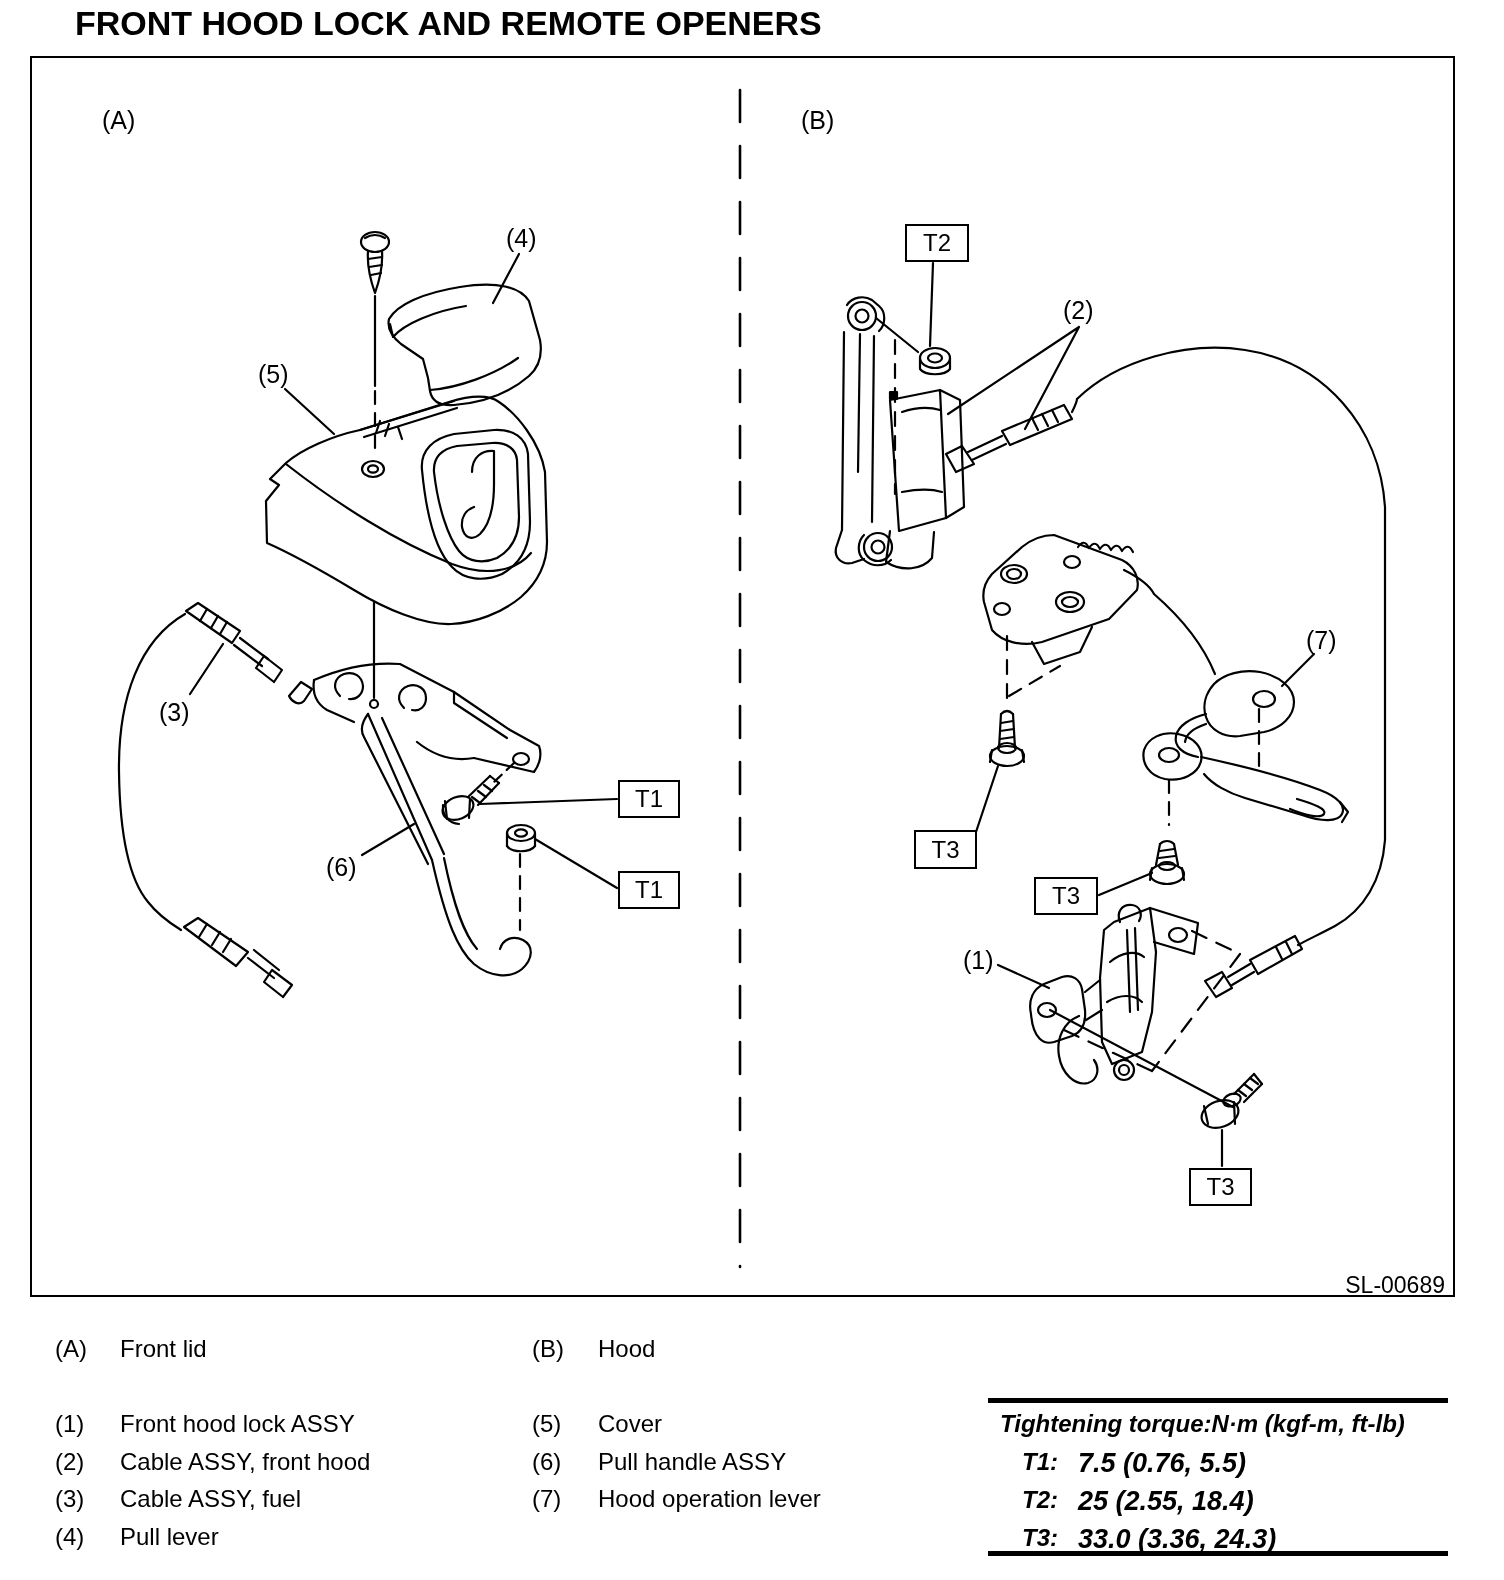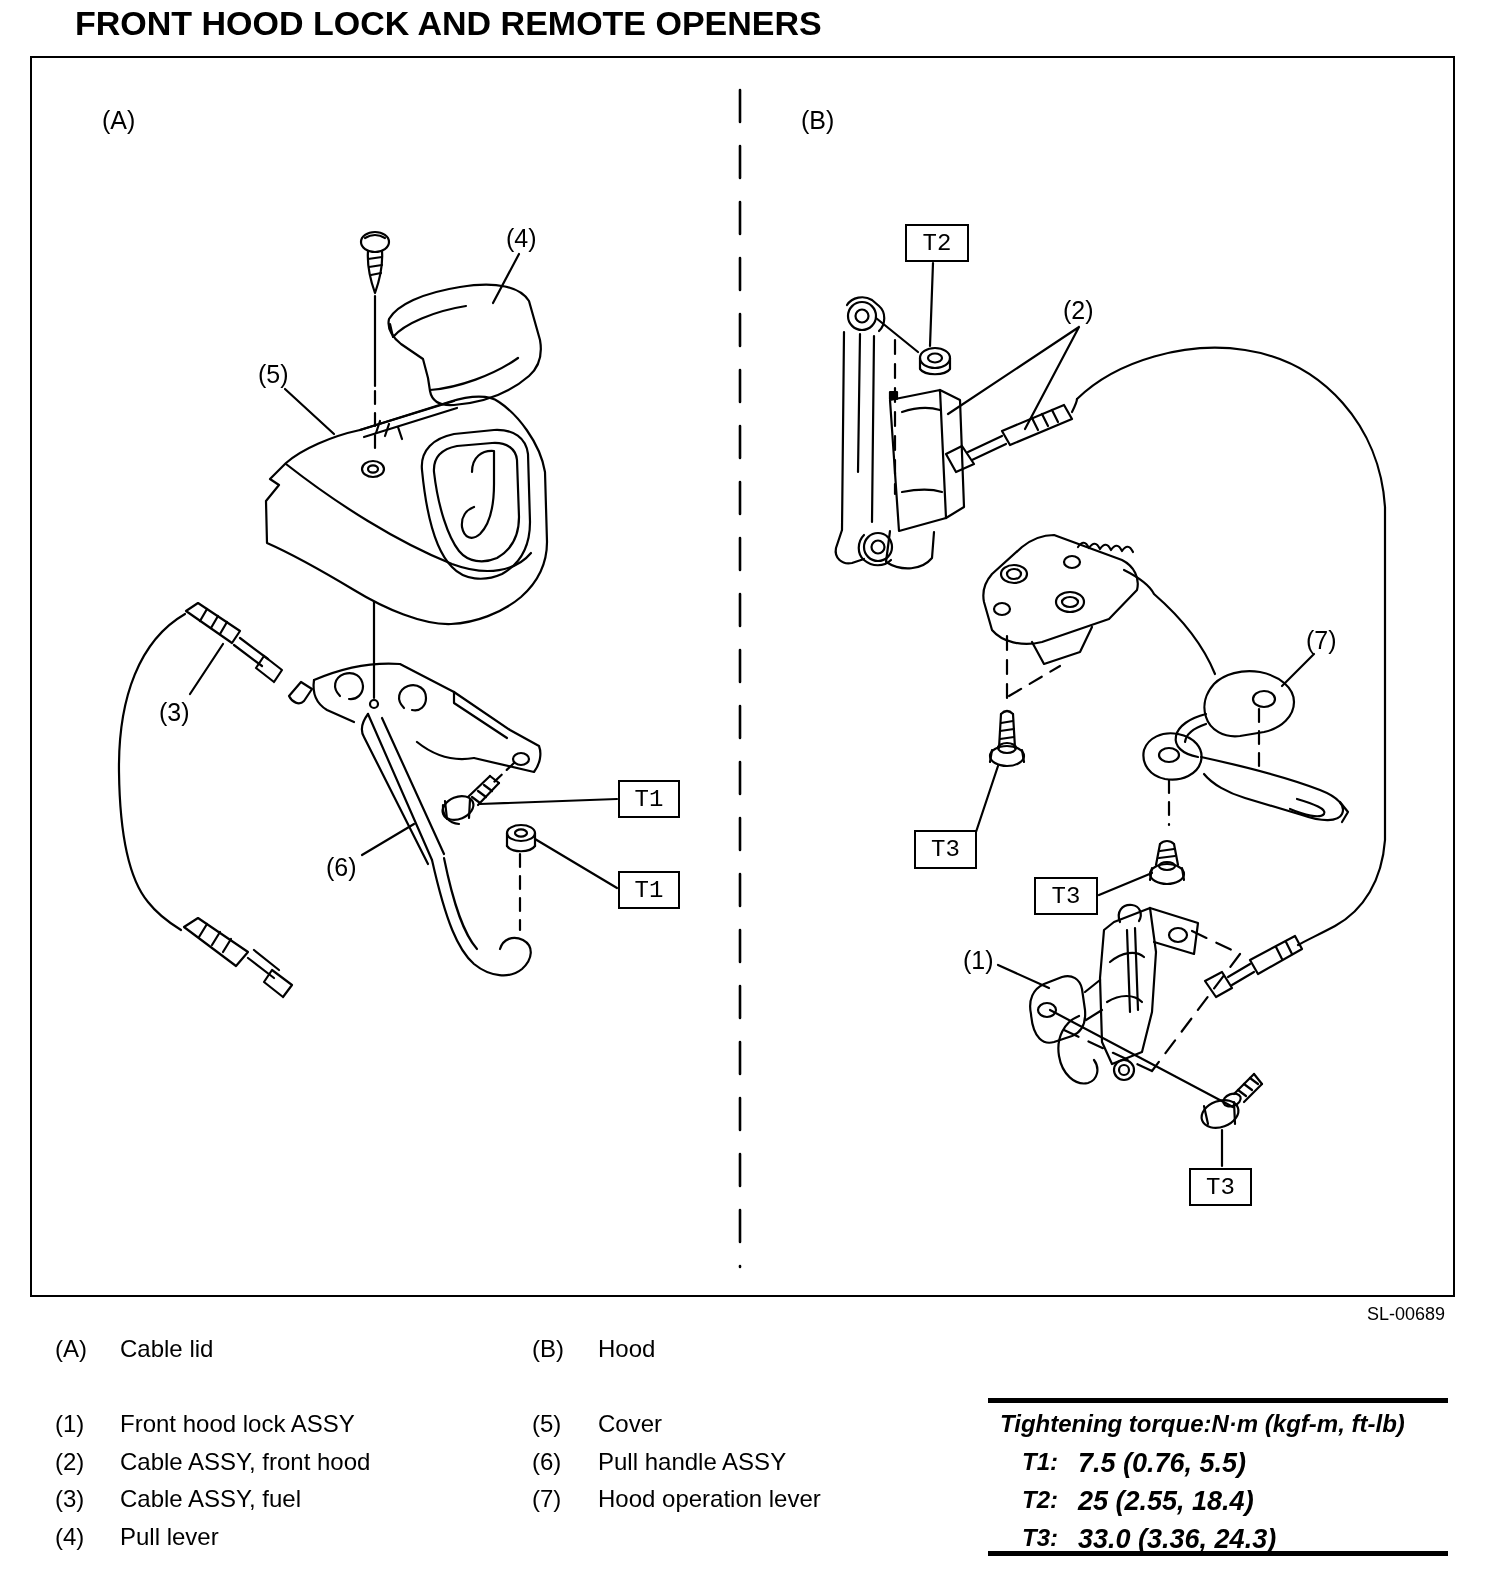--- a/index.html
+++ b/index.html
@@ -1,22 +1,22 @@
 <!DOCTYPE html>
 <html><head>
 <meta charset="utf-8">
 <style>
   html,body{margin:0;padding:0;background:#fff;}
   body{width:1504px;height:1580px;position:relative;font-family:"Liberation Sans",sans-serif;color:#000;}
   .page-title{position:absolute;left:75px;top:4px;font-size:34px;font-weight:bold;letter-spacing:0px;white-space:nowrap;}
   .frame{position:absolute;left:30px;top:56px;width:1425px;height:1241px;border:2px solid #000;box-sizing:border-box;background:#fff;}
   .frame svg{position:absolute;left:0;top:0;}
   .callout{position:absolute;font-size:25px;white-space:nowrap;}
-  .tbox{position:absolute;border:2px solid #000;background:#fff;font-size:24px;text-align:center;box-sizing:border-box;display:flex;align-items:center;justify-content:center;font-family:Liberation Mono, monospace;}
-  .figcode{position:absolute;font-size:18px;white-space:nowrap;margin-top:32px;}
+  .tbox{position:absolute;border:2px solid #000;background:#fff;font-size:24px;text-align:center;box-sizing:border-box;display:flex;align-items:center;justify-content:center;}
+  .figcode{position:absolute;font-size:23px;white-space:nowrap;}
   .legend-item{position:absolute;font-size:24px;white-space:nowrap;}
   .torque{position:absolute;left:988px;top:1398px;width:460px;height:138px;}
   .trule{position:absolute;left:0;width:460px;height:5px;background:#000;}
   .ttitle{position:absolute;left:12px;top:12px;font-size:24px;font-weight:bold;font-style:italic;white-space:nowrap;}
   .ttag{position:absolute;font-size:24px;font-weight:bold;font-style:italic;}
   .tval{position:absolute;font-size:27px;font-weight:bold;font-style:italic;white-space:nowrap;}
   svg *{vector-effect:none;}
 </style>
 </head>
 <body>
@@ -241,21 +241,21 @@
   <div class="tbox" style="left:586px;top:813px;width:62px;height:38px;">T1</div>
   <div class="tbox" style="left:873px;top:166px;width:64px;height:38px;">T2</div>
   <div class="tbox" style="left:882px;top:772px;width:63px;height:39px;">T3</div>
   <div class="tbox" style="left:1002px;top:819px;width:64px;height:38px;">T3</div>
   <div class="tbox" style="left:1157px;top:1110px;width:63px;height:38px;">T3</div>
 
   <div class="figcode" style="right:8px;top:1214px;">SL-00689</div>
 </div>
 
 <div class="legend-item" style="left:55px;top:1335px;">(A)</div>
-<div class="legend-item" style="left:120px;top:1335px;">Cable lid</div>
+<div class="legend-item" style="left:120px;top:1335px;">Front lid</div>
 <div class="legend-item" style="left:55px;top:1410px;">(1)</div>
 <div class="legend-item" style="left:120px;top:1410px;">Front hood lock ASSY</div>
 <div class="legend-item" style="left:55px;top:1448px;">(2)</div>
 <div class="legend-item" style="left:120px;top:1448px;">Cable ASSY, front hood</div>
 <div class="legend-item" style="left:55px;top:1485px;">(3)</div>
 <div class="legend-item" style="left:120px;top:1485px;">Cable ASSY, fuel</div>
 <div class="legend-item" style="left:55px;top:1523px;">(4)</div>
 <div class="legend-item" style="left:120px;top:1523px;text-align:right;">Pull lever</div>
 
 <div class="legend-item" style="left:532px;top:1335px;">(B)</div>

